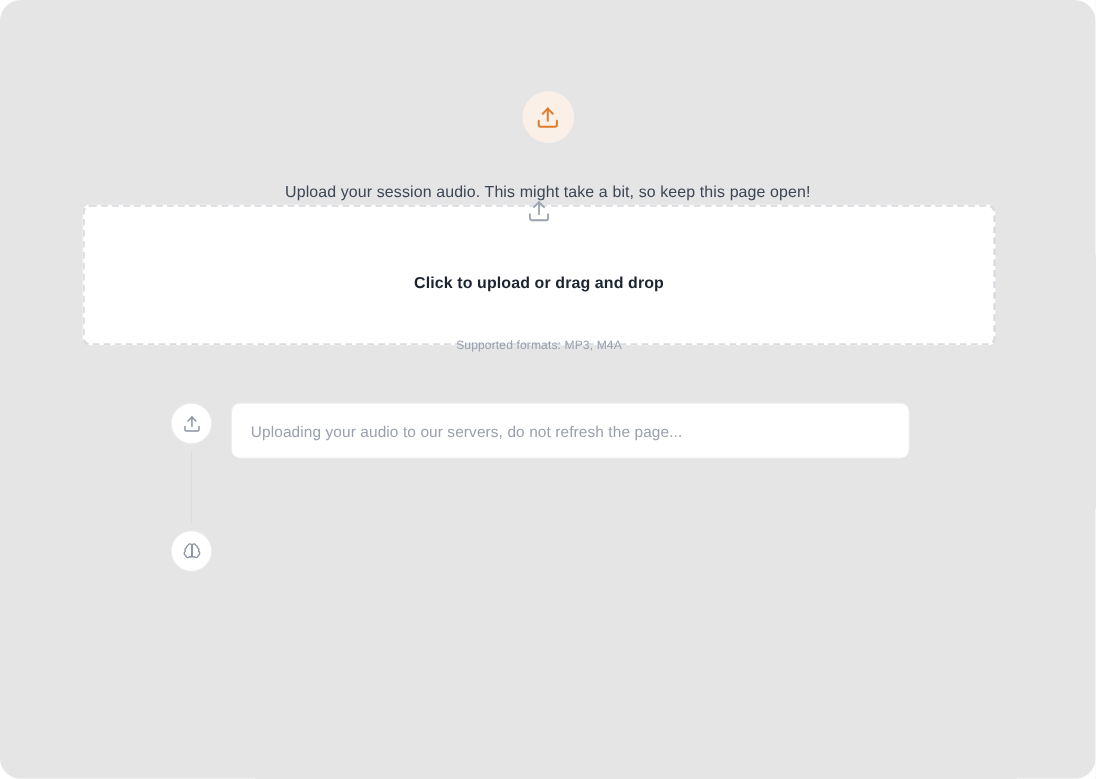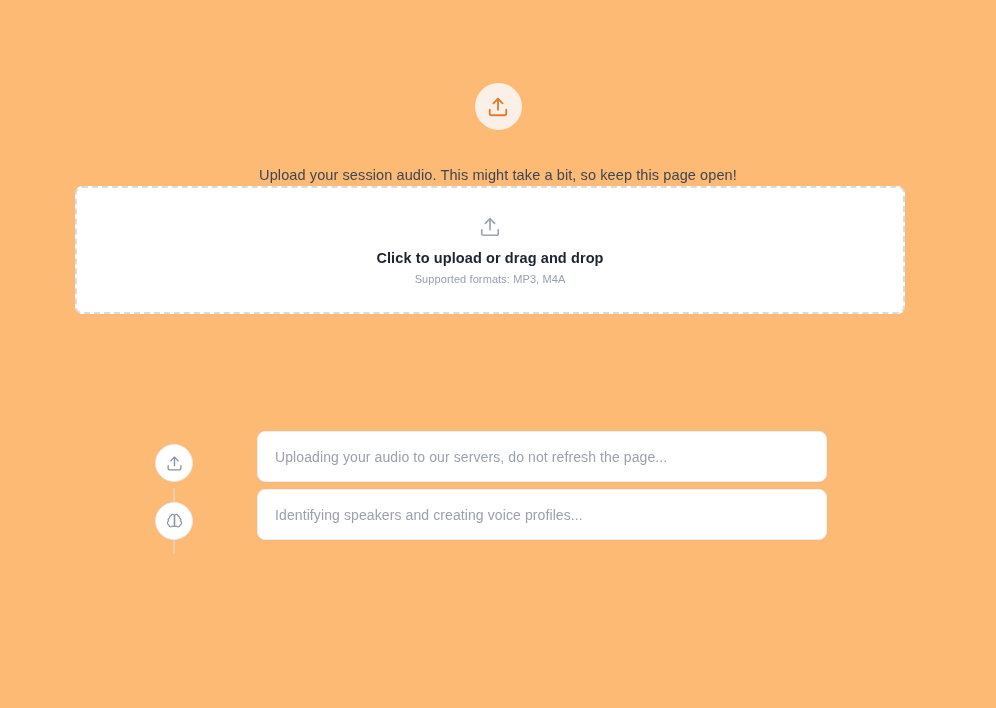--- a/index.html
+++ b/index.html
@@ -7,21 +7,22 @@
     width: 996px;
     height: 708px;
     background: #ffffff;
     font-family: "Liberation Sans", sans-serif;
     overflow: hidden;
   }
   .page {
     position: relative;
     width: 996px;
     height: 708px;
-    background: #fdba74;
+    background: #e5e5e5;
+    border-radius: 19px;
   }
 
   
   .hero {
     position: absolute;
     left: 0;
     top: 83px;
     width: 996px;
     display: flex;
     flex-direction: column;
@@ -53,20 +54,21 @@
     width: 830px;
     height: 128px;
     border: 2px dashed #d8dbe0;
     border-radius: 7px;
     background: #ffffff;
     display: flex;
     flex-direction: column;
     align-items: center;
     justify-content: center;
     cursor: pointer;
+    gap: 35px;
   }
   .dropzone-icon { margin-bottom: 12px; }
   .dropzone-icon svg { display: block; }
   .dropzone-title {
     font-size: 14.5px;
     font-weight: bold;
     color: #1b2430;
     letter-spacing: 0.1px;
   }
   .dropzone-sub {
@@ -79,23 +81,22 @@
   
   .steps {
     position: absolute;
     left: 155px;
     top: 366px;
     width: 672px;
   }
   .step {
     position: relative;
     display: flex;
-    align-items: flex-end;
+    align-items: flex-start;
     height: 116px;
-    gap: 47px;
   }
   .step:last-child { height: 58px; }
   .step-marker {
     position: relative;
     width: 38px;
     flex: 0 0 38px;
     display: flex;
     flex-direction: column;
     align-items: center;
   }
@@ -196,19 +197,16 @@
         <div class="step-circle">
           <span>
             <svg width="17" height="17" viewBox="0 0 24 24" fill="none" stroke="#8a93a1" stroke-width="1.7" stroke-linecap="round" stroke-linejoin="round">
               <path d="M12 4.5a2.5 2.5 0 0 0-4.96-.46 2.5 2.5 0 0 0-1.98 3 2.5 2.5 0 0 0-1.32 4.24 3 3 0 0 0 .34 5.58 2.5 2.5 0 0 0 4.6 1.54c.43.3.95.48 1.5.48a2.5 2.5 0 0 0 1.82-.79Z"></path>
               <path d="M12 4.5a2.5 2.5 0 0 1 4.96-.46 2.5 2.5 0 0 1 1.98 3 2.5 2.5 0 0 1 1.32 4.24 3 3 0 0 1-.34 5.58 2.5 2.5 0 0 1-4.6 1.54c-.43.3-.95.48-1.5.48a2.5 2.5 0 0 1-1.82-.79Z"></path>
               <line x1="12" y1="4.5" x2="12" y2="19"></line>
             </svg>
           </span>
         </div>
       </div>
-      <div class="step-card">
-        <span class="step-text">Identifying speakers and creating voice profiles...</span>
-      </div>
     </div>
 
   </div>
 </div>
 
 </body></html>

